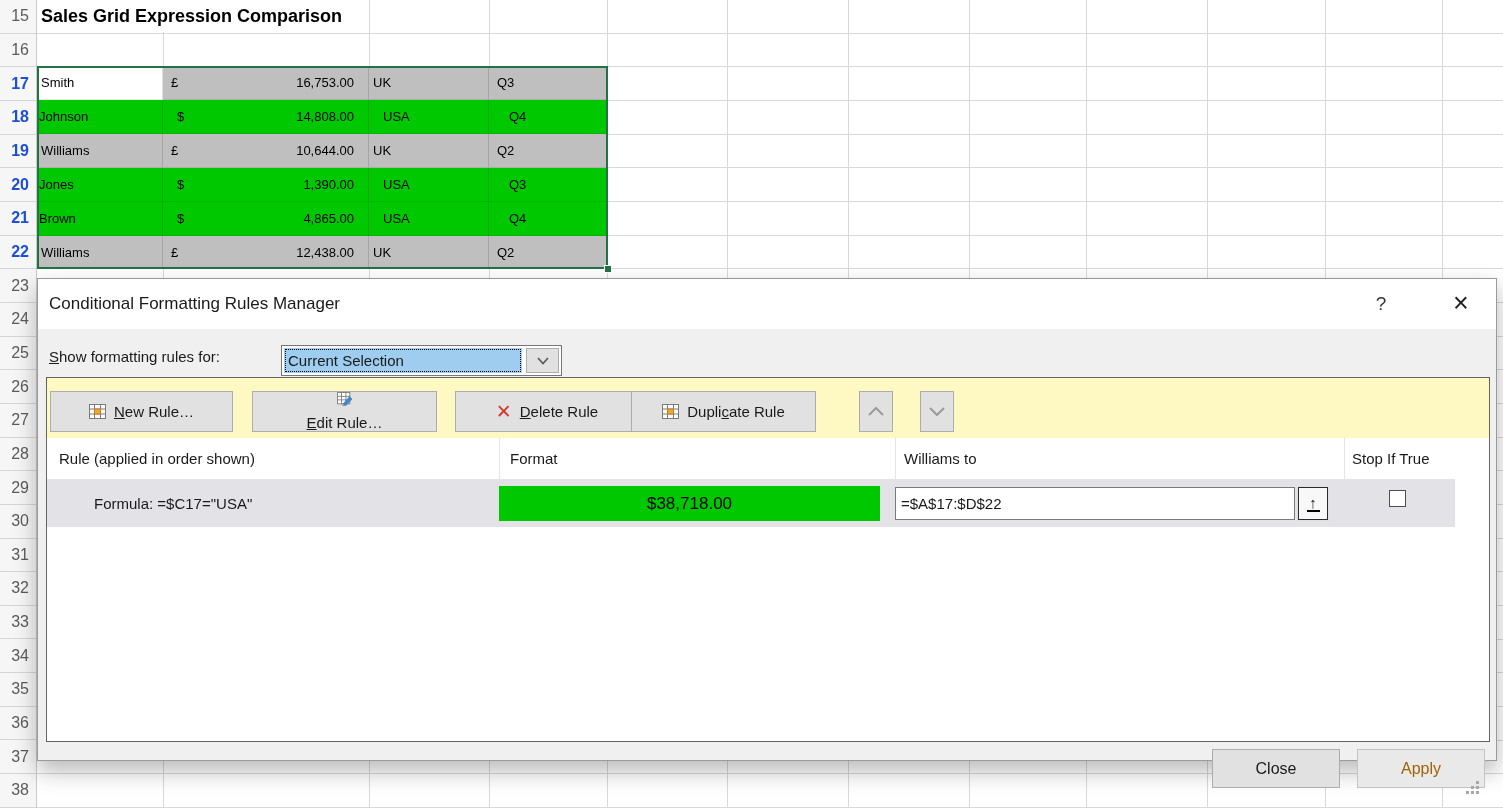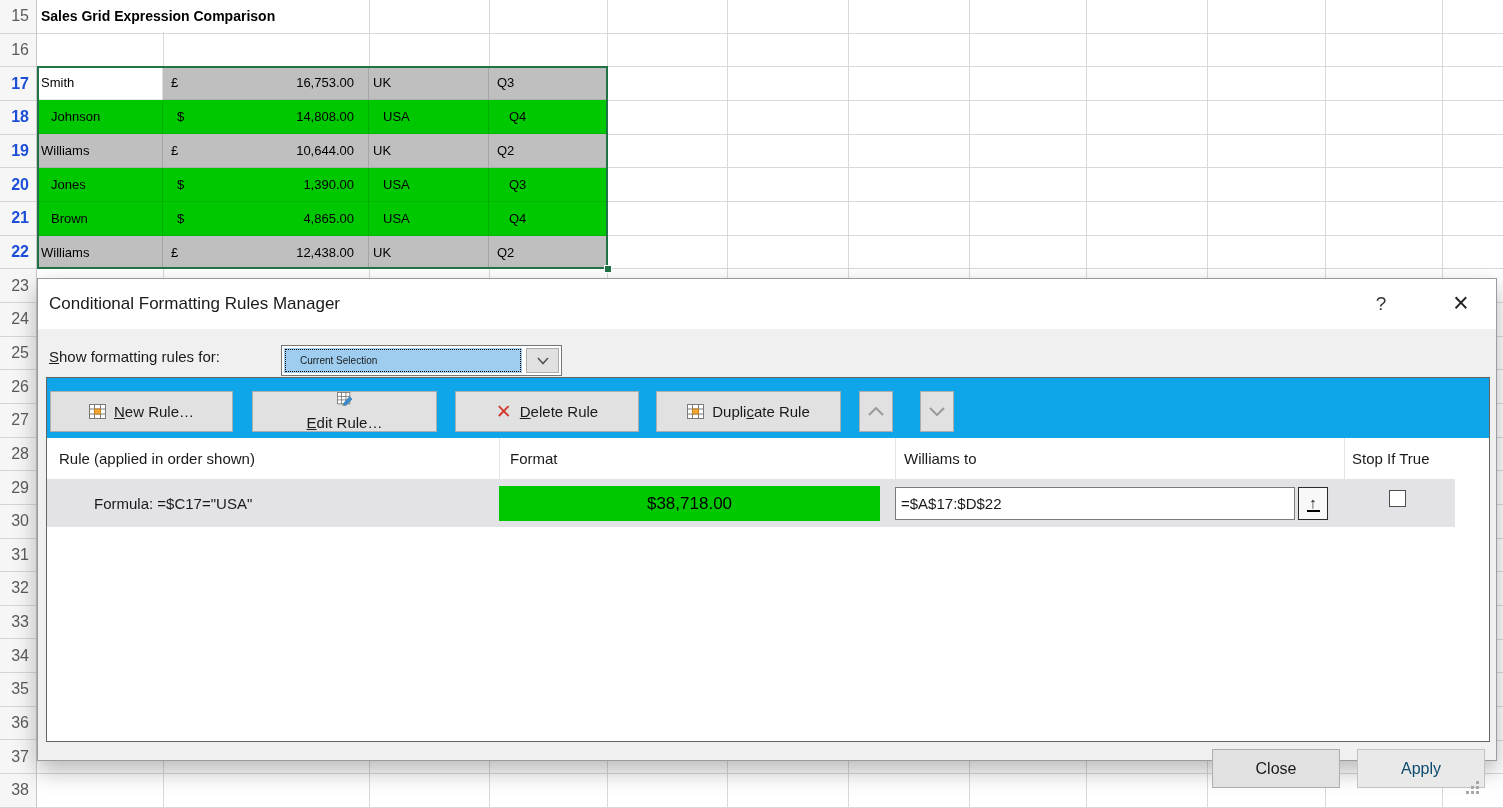--- a/index.html
+++ b/index.html
@@ -22,28 +22,28 @@
   .srow { position:absolute; left:0; display:flex; width:570px; }
   .cell { height:100%; display:flex; align-items:center; font-size:13px; color:#000;
     border-right:1px solid rgba(0,0,0,.13); border-bottom:1px solid rgba(0,0,0,.09); overflow:hidden; white-space:nowrap; }
   .c-name   { width:126px; padding-left:4px; }
   .c-sales  { width:206px; padding-left:8px; padding-right:14px; justify-content:space-between; }
   .c-country{ width:120px; padding-left:4px; }
   .c-quarter{ width:118px; padding-left:8px; border-right:none; }
 
   .srow[data-fill="gray"]  .cell { background:var(--gray); }
   .srow[data-fill="green"] .cell { background:var(--green); }
-  .srow[data-fill="green"] .c-name   { padding-left:14px; }
+  .srow[data-fill="green"] .c-name   { padding-left:2px; }
   .srow[data-fill="green"] .c-sales  { padding-left:14px; }
   .srow[data-fill="green"] .c-country{ padding-left:14px; }
   .srow[data-fill="green"] .c-quarter{ padding-left:20px; }
   .srow[data-active="true"] .c-name { background:#fff; }
 
   .titlerow { position:absolute; left:41px; top:0; height:32px; display:flex; align-items:center;
-    font-size:14px; font-weight:bold; white-space:nowrap; background:#fff; padding-right:6px; }
+    font-size:18px; font-weight:bold; white-space:nowrap; background:#fff; padding-right:6px; }
   .headrow { position:absolute; left:37px; top:32px; height:34px; width:570px; display:flex; background:#fff; }
   .hcell { display:flex; align-items:center; font-size:17px; font-weight:bold; }
 
   .selbox { position:absolute; left:37px; top:66px; width:571px; height:203px;
     border:2px solid #217346; pointer-events:none; }
   .fillhandle { position:absolute; left:565px; top:197px; width:8px; height:8px;
     background:#217346; border:1px solid #fff; }
 
   
   .dialog { position:absolute; left:37px; top:278px; width:1460px; height:483px;
@@ -54,33 +54,33 @@
     display:flex; align-items:center; justify-content:center; cursor:default; }
   .dlg-close { position:absolute; left:1406px; top:7px; width:34px; height:34px; font-size:27px; font-weight:300;
     color:#222; display:flex; align-items:center; justify-content:center; cursor:default; }
 
   .show-label { position:absolute; left:11px; top:69px; white-space:nowrap; }
   .ak { text-decoration:underline; }
 
   .combo { position:absolute; left:243px; top:66px; width:281px; height:31px;
     background:#fff; border:1px solid #767676; display:flex; align-items:stretch; padding:2px; }
   .combo-sel { flex:1 1 auto; background:#9ecdf0; outline:1px dotted #000; outline-offset:-2px;
-    display:flex; align-items:center; padding-left:16px; font-size:10px; }
+    display:flex; align-items:center; padding-left:4px; font-size:15px; }
   .combo-btn { width:33px; margin-left:4px; background:#e1e1e1; border:1px solid #adadad;
     display:flex; align-items:center; justify-content:center; }
 
   .listbox { position:absolute; left:8px; top:98px; width:1444px; height:365px;
     background:#fff; border:1px solid #646464; }
-  .toolbar { position:relative; height:60px; background:#0ea5e9; }
+  .toolbar { position:relative; height:60px; background:#fef9c3; }
   .tb-btn { position:absolute; top:13px; height:41px; background:#e1e1e1; border:1px solid #adadad;
     display:flex; align-items:center; justify-content:center; gap:8px; font-size:15px; white-space:nowrap; }
   .tb-new  { left:3px;   width:183px; }
   .tb-edit { left:205px; width:185px;flex-direction:column; }
   .tb-del  { left:408px; width:184px; }
-  .tb-dup  { left:609px; width:185px; }
+  .tb-dup  { left:584px; width:185px; }
   .tb-up   { left:812px; width:34px; }
   .tb-down { left:873px; width:34px; }
   .x-red { color:#d33a2f; font-size:19px; font-weight:400; line-height:1; }
 
   .lheader { position:relative; height:41px; background:#fff; }
   .lh-text { position:absolute; top:0; height:41px; display:flex; align-items:center; white-space:nowrap; }
   .lh-sep { position:absolute; top:0; width:1px; height:41px; background:#e4e4e4; }
 
   .rule-row { position:relative; margin-top:0; height:48px; width:1408px; background:#e2e2e7; }
   .rule-label { position:absolute; left:47px; top:0; height:48px; display:flex; align-items:center; white-space:nowrap; }
@@ -91,21 +91,21 @@
   .collapse-btn { position:absolute; left:1251px; top:8px; width:30px; height:33px; background:#f8f8f8;
     border:1px solid #2b2b2b; box-shadow:0 0 0 1px #e0e0e0; display:flex; flex-direction:column; align-items:center; justify-content:center; }
   .collapse-glyph { width:13px; text-align:center; font-size:15px; font-weight:bold; line-height:13px;
     border-bottom:2px solid #000; padding-bottom:1px; }
   .checkbox { position:absolute; left:1342px; top:11px; width:17px; height:17px; background:#fff; border:1px solid #4d4d4d; }
 
   .btm-btn { position:absolute; top:470px; width:128px; height:39px; background:#e1e1e1; border:1px solid #adadad;
     font-size:16px; display:flex; align-items:center; justify-content:center; }
   .btn-ok    { left:1029px; border:2px solid #0078d7; }
   .btn-close { left:1174px; }
-  .btn-apply { left:1319px; color:#0c4a6e; background:#e9e9e9; border-color:#c3c3c3; }
+  .btn-apply { left:1319px; color:#a16207; background:#e9e9e9; border-color:#c3c3c3; }
   .grip { position:absolute; left:1427px; top:501px; }
 </style>
 </head>
 <body>
 
 <div class="sheet">
   <div class="hgrid"></div>
   <div class="vline" style="left:163px"></div>
   <div class="vline" style="left:369px"></div>
   <div class="vline" style="left:489px"></div>

